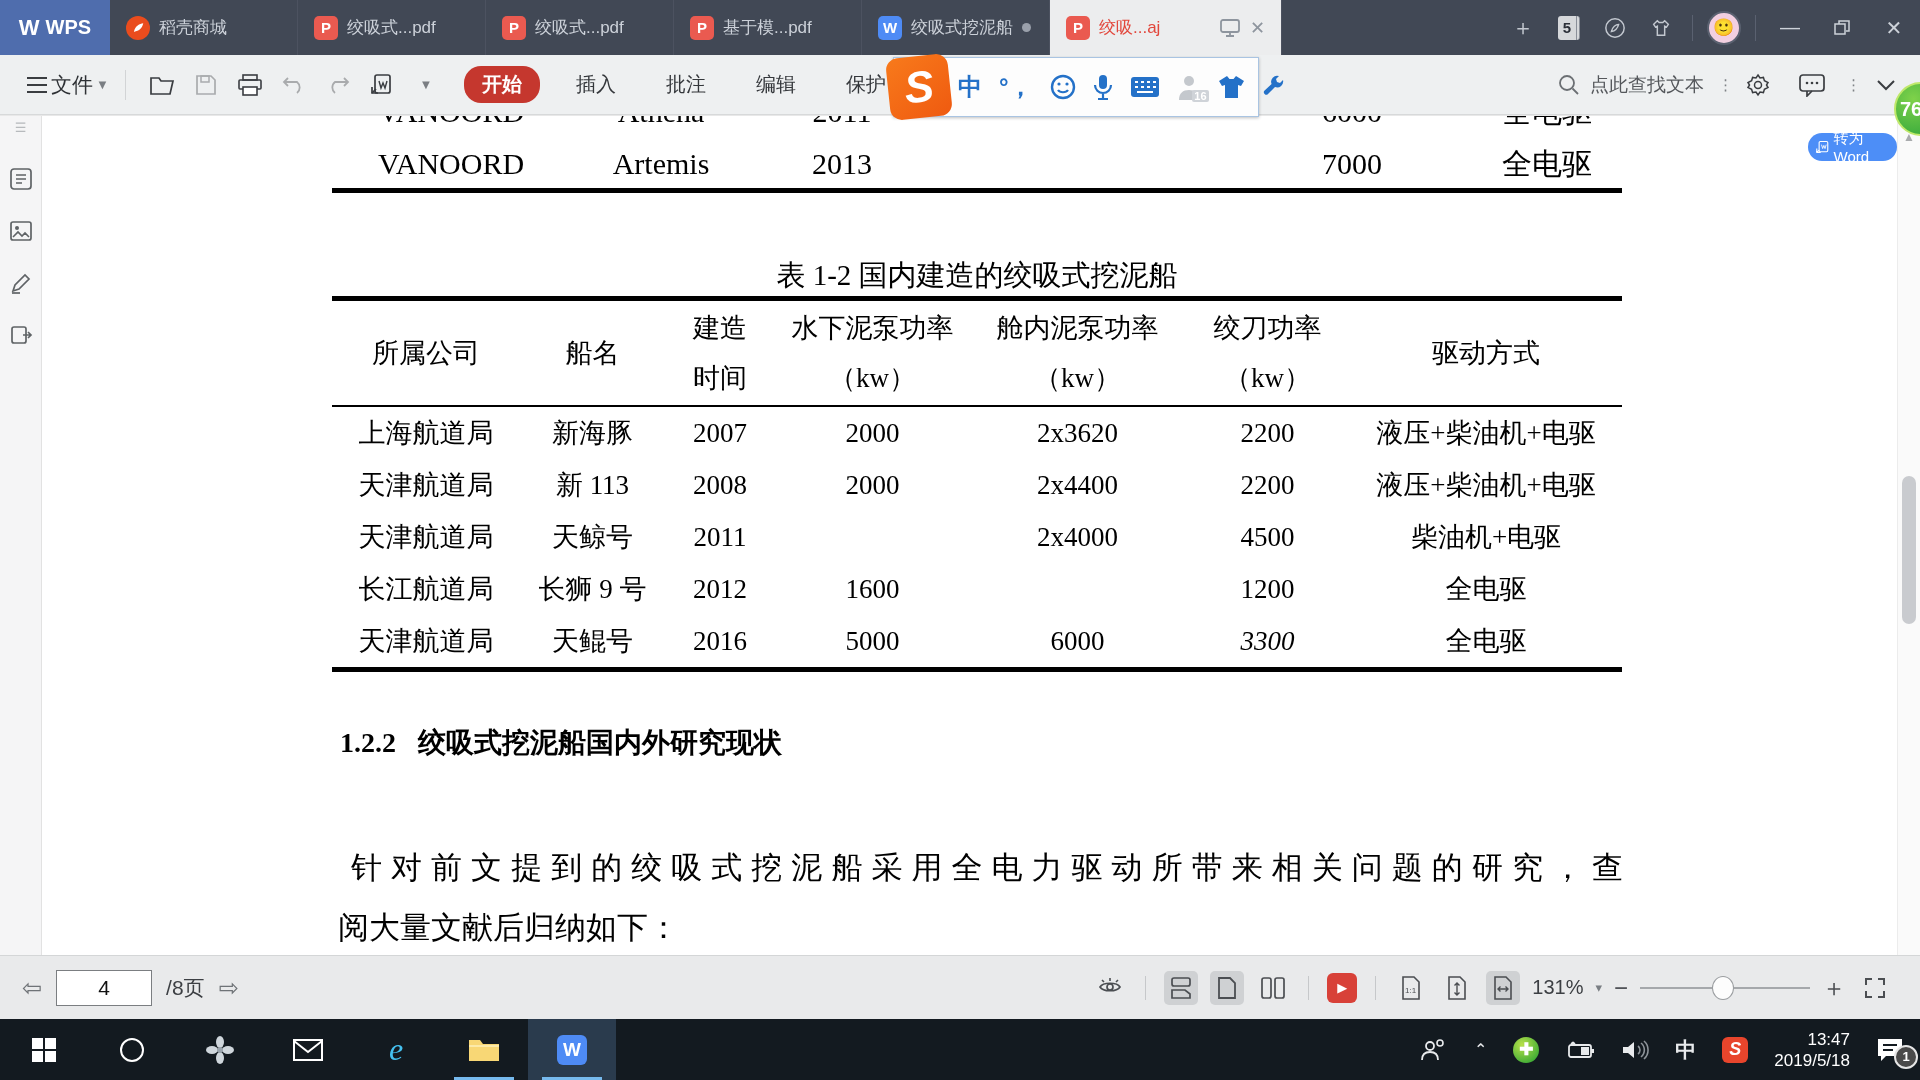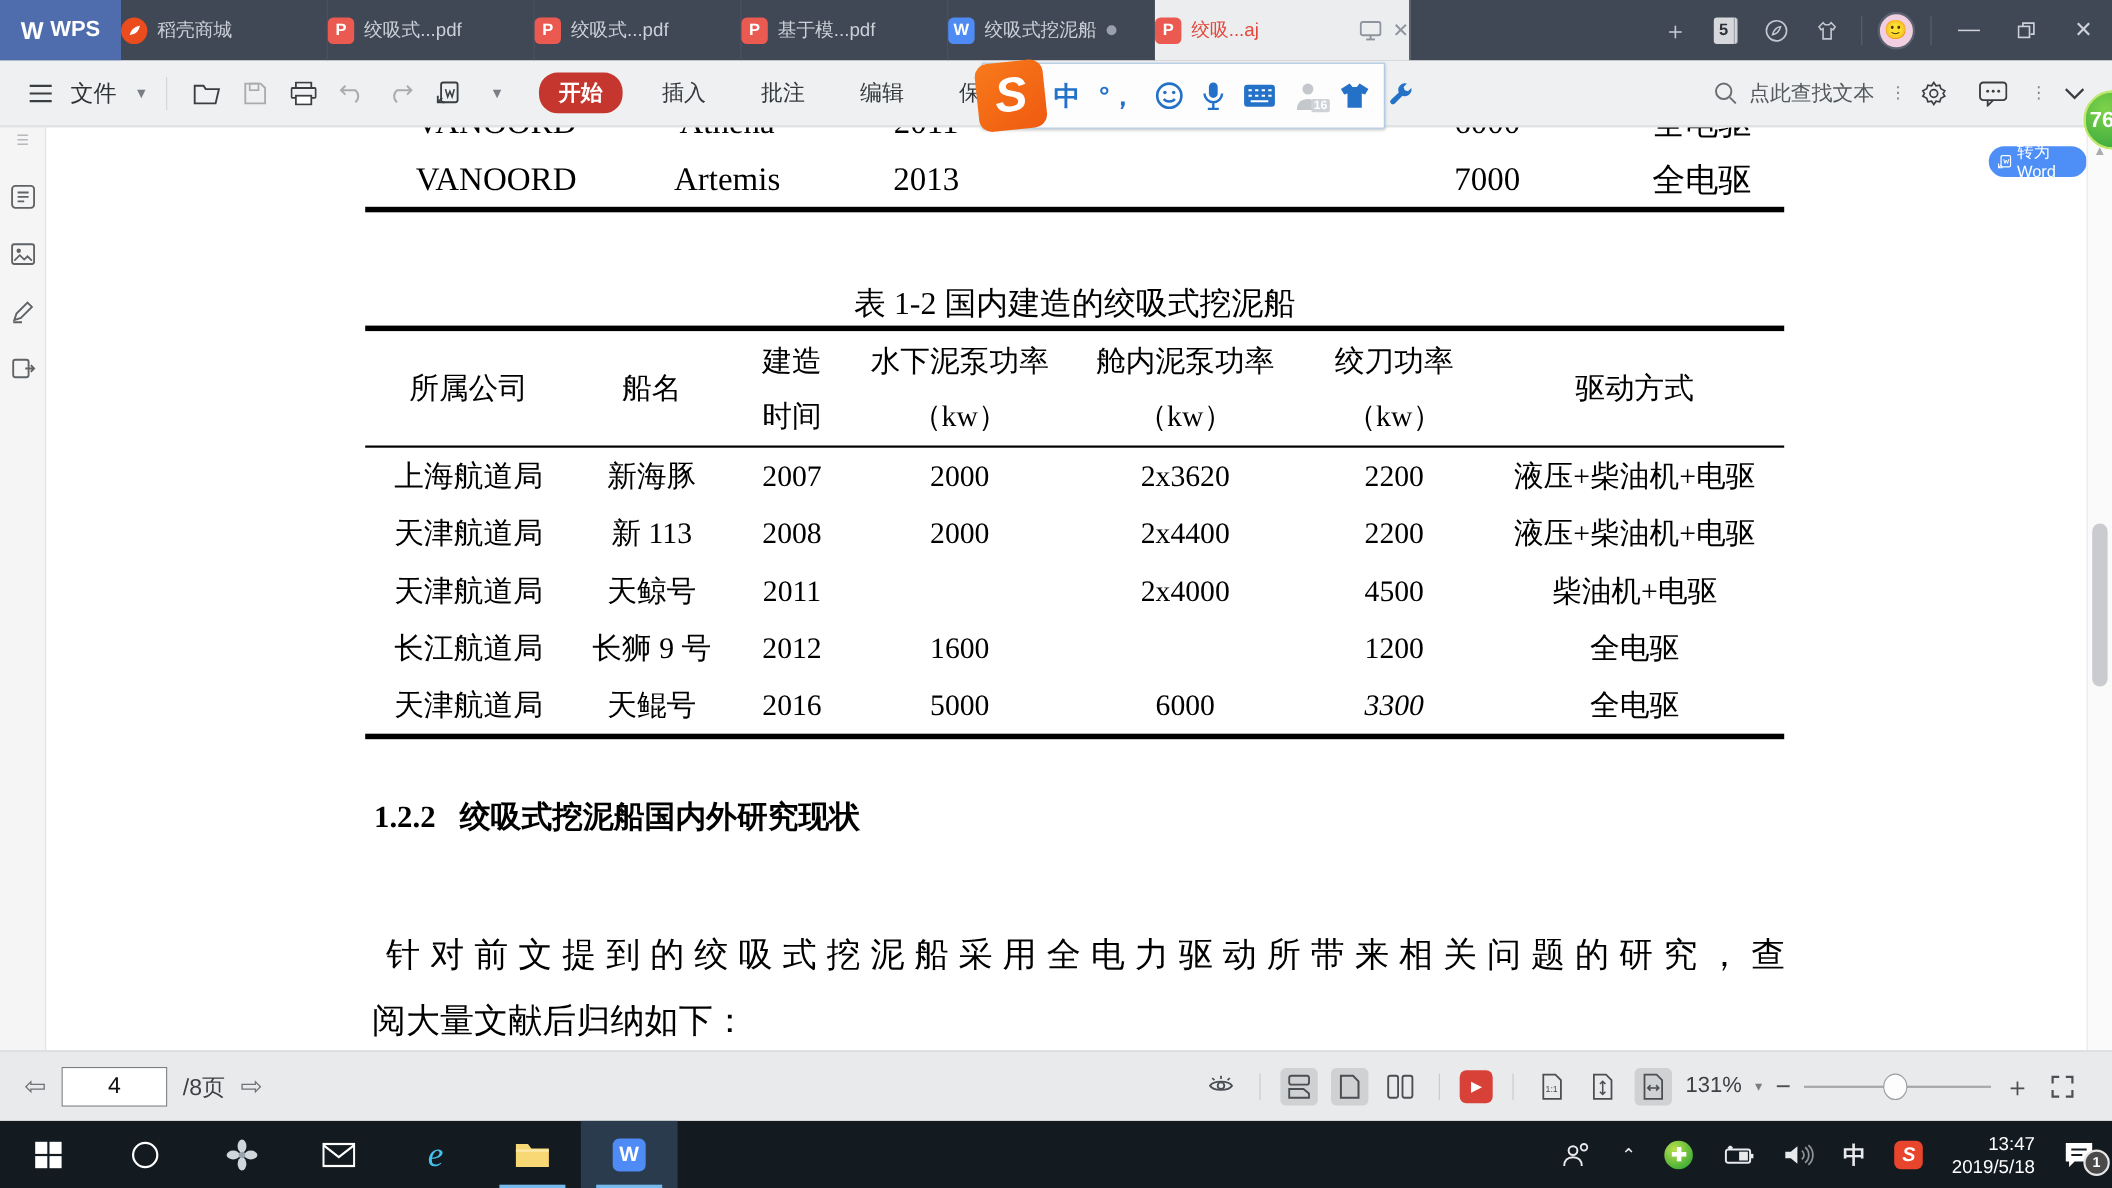--- a/index.html
+++ b/index.html
@@ -7,21 +7,21 @@
               font-family:"Liberation Sans", sans-serif; }
   #root { position:relative; width:1920px; height:1080px; overflow:hidden; }
 
   
   .titlebar { position:absolute; left:0; top:0; width:1920px; height:55px;
               background:#414855; display:flex; align-items:stretch; }
   .wps-btn { width:110px; background:#4f6dad; color:#fff; display:flex; gap:8px;
              align-items:center; justify-content:center; font-size:20px; font-weight:bold; }
   .wps-logo { font-size:22px; font-weight:bold; letter-spacing:-2px; }
   .tab-strip { display:flex; align-items:stretch; }
-  .tab { width:188px; display:flex; align-items:center; gap:9px; padding:0 0;
+  .tab { width:188px; display:flex; align-items:center; gap:9px; padding:0 16px;
          border-right:1px solid #4c5260; cursor:default; }
   .tab-label { color:#ccd1d9; font-size:17px; white-space:nowrap; overflow:hidden; }
   .tab.active { background:#ecedee; width:232px; }
   .tab.active .tab-label { color:#e2473c; }
   .tabicon { width:24px; height:24px; border-radius:5px; flex:0 0 24px; display:flex;
              align-items:center; justify-content:center; color:#fff; font-weight:bold; font-size:15px; }
   .tabicon.pdf { background:#ea5a50; }
   .tabicon.word { background:#4e8bf5; }
   .tabicon.docer { background:#ea4c1d; border-radius:50%; }
   .mod-dot { width:9px; height:9px; border-radius:50%; background:#9aa0ab; flex:0 0 9px; }
@@ -36,21 +36,21 @@
             border:2px solid #5a6170; display:flex; align-items:center; justify-content:center;
             font-size:17px; }
   .tb-divider { width:1px; height:26px; background:#5a6170; margin:0 8px; }
   .winctl { width:52px; height:55px; display:flex; align-items:center; justify-content:center;
             color:#cdd2d9; font-size:20px; }
 
   
   .toolbar { position:absolute; left:0; top:55px; width:1920px; height:60px; background:#eef0f1;
              border-bottom:1px solid #d7d9da; display:flex; align-items:center; color:#3a3d41; }
   .tool-left { display:flex; align-items:center; gap:4px; padding-left:26px; }
-  .file-menu { display:flex; align-items:center; gap:16px; font-size:21px; color:#2e3135; }
+  .file-menu { display:flex; align-items:center; gap:3px; font-size:21px; color:#2e3135; }
   .sm-caret { font-size:13px; color:#7a7e83; }
   .v-div { width:1px; height:30px; background:#d2d4d6; margin:0 12px; }
   .tbtn { width:40px; height:40px; display:flex; align-items:center; justify-content:center; border-radius:4px; }
   .tbtn svg { display:block; }
   .dim { opacity:.38; }
   .ribbon-tabs { display:flex; align-items:center; gap:22px; margin-left:18px; }
   .rtab { font-size:20px; color:#34373b; padding:5px 14px; white-space:nowrap; }
   .rtab.active { background:#c5372e; color:#fff; border-radius:17px; padding:5px 18px; font-weight:bold; }
   .tool-right { margin-left:auto; display:flex; align-items:center; gap:14px; padding-right:14px; }
   .find-box { display:flex; align-items:center; gap:10px; color:#55585c; font-size:19px; }

